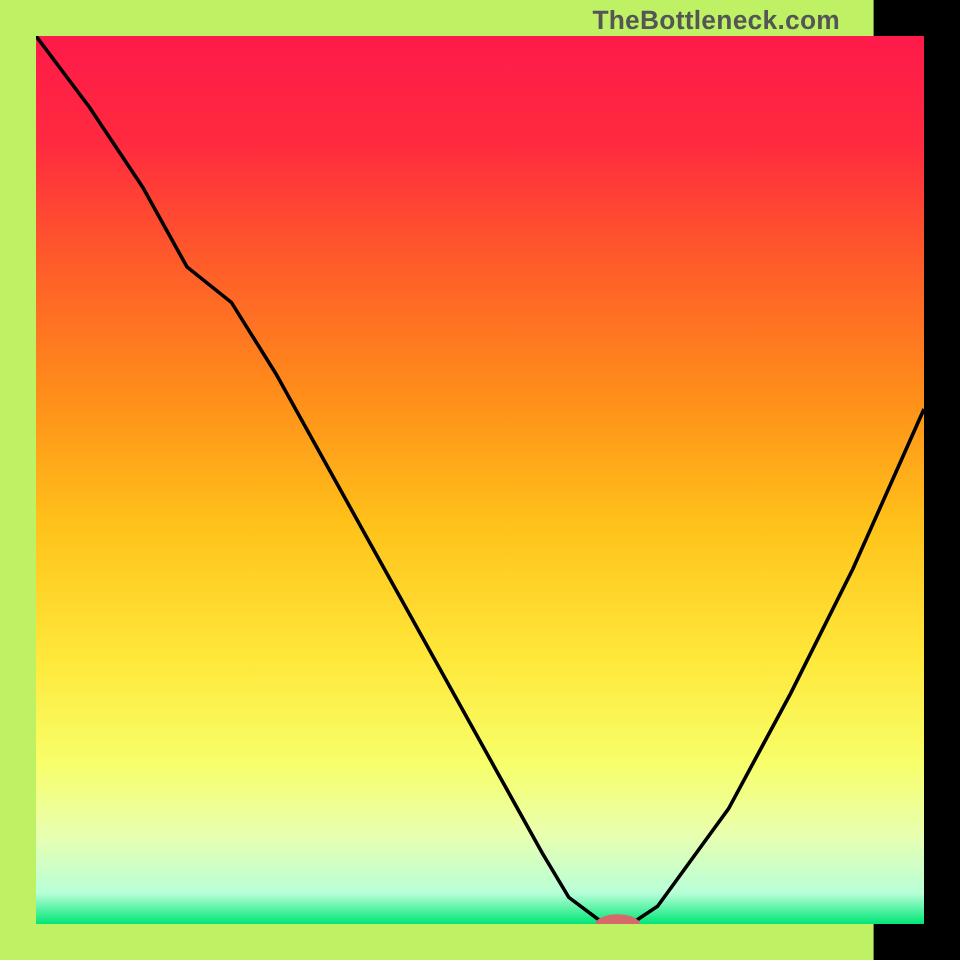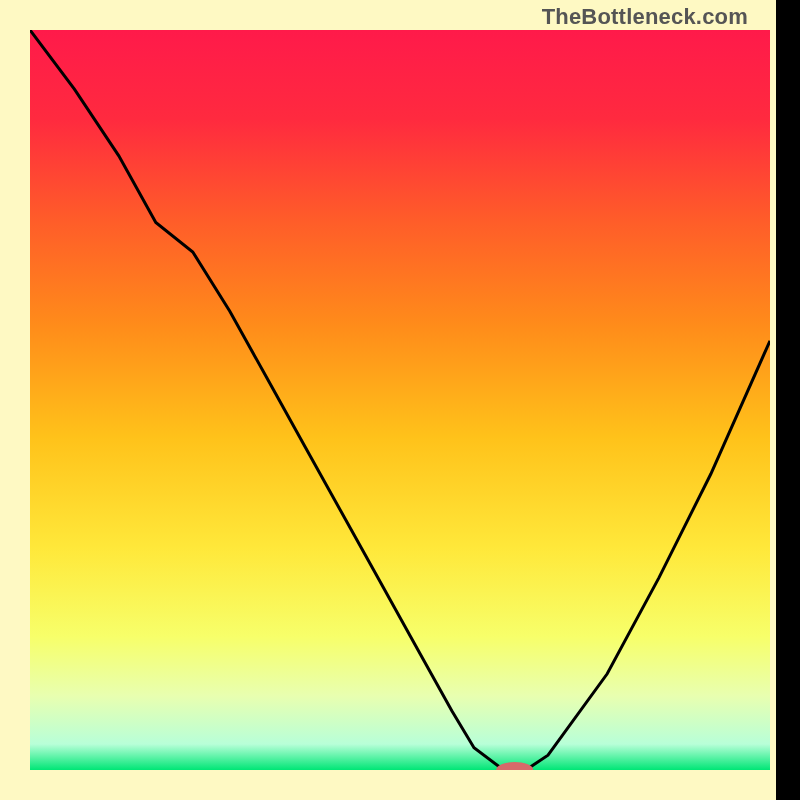--- a/index.html
+++ b/index.html
@@ -8,22 +8,21 @@
     width: 800px;
     height: 800px;
     background: #000;
     overflow: hidden;
     font-family: Arial, Helvetica, sans-serif;
   }
   .stage {
     position: relative;
     width: 728px;
     height: 800px;
-    background: #fef9c3;
-    padding-left: 48px;
+    background: #bef264;
   }
   .plot-area {
     position: absolute;
     left: 30px;
     top: 30px;
     width: 740px;
     height: 740px;
   }
   .plot-svg {
     width: 740px;

